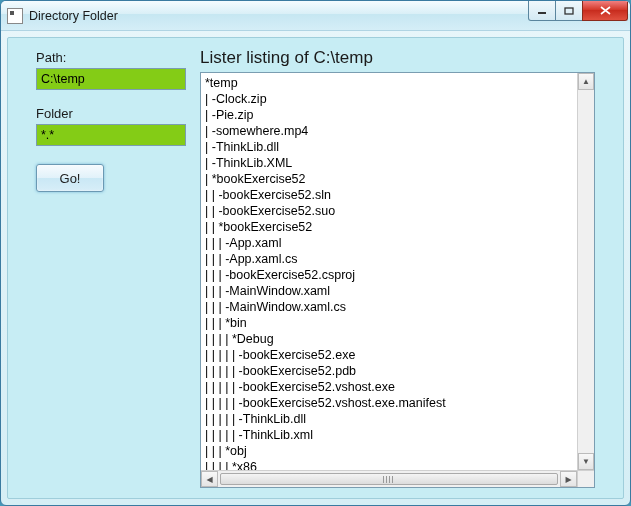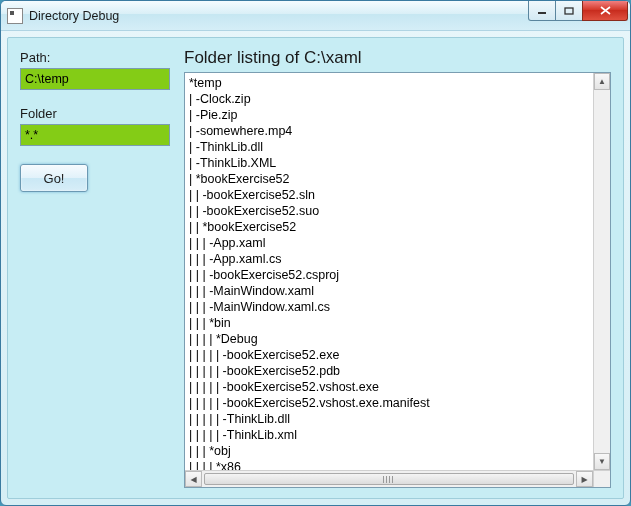--- a/index.html
+++ b/index.html
@@ -84,21 +84,21 @@
     position: absolute;
     top: 30px; left:0; right:0; bottom:0;
     padding: 6px;
   }
   .inner {
     width: 100%;
     height: 100%;
     background: #c7edf4;
     border: 1px solid #9fcedb;
     border-radius: 2px;
-    padding: 10px 12px;
+    padding: 10px 28px;
     display: flex;
     gap: 14px;
   }
   .left-panel {
     width: 150px;
     flex-shrink: 0;
     display: flex;
     flex-direction: column;
     font-family: "Comic Sans MS", cursive, sans-serif;
   }
@@ -216,21 +216,21 @@
     border-left:1px solid #d0d0d0;
     border-top:1px solid #d0d0d0;
   }
 </style>
 </head>
 <body>
 
 <div class="window">
   <div class="titlebar">
     <div class="app-icon"></div>
-    <div class="title-text">Directory Debug</div>
+    <div class="title-text">Directory Folder</div>
     <div class="win-controls">
       <div class="win-btn min">
         <svg width="10" height="8">
             <rect x="1" y="5" width="8" height="2" fill="#333"></rect>
           </svg>
       </div>
       <div class="win-btn max">
         <svg width="10" height="8">
             <rect x="1" y="1" width="8" height="6" fill="none" stroke="#333" stroke-width="1.3"></rect>
           </svg>
@@ -248,21 +248,21 @@
 
       <div class="left-panel">
         <div class="field-label">Path:</div>
         <input class="text-input" type="text" value="C:\temp" style="">
         <div class="field-label">Folder</div>
         <input class="text-input" type="text" value="*.*" style="">
         <button class="go-btn">Go!</button>
       </div>
 
       <div class="right-panel">
-        <div class="heading">Folder listing of C:\xaml</div>
+        <div class="heading">Lister listing of C:\temp</div>
         <div class="listing-box">
           <div class="listing-content" id="listing-content">*temp
 | -Clock.zip
 | -Pie.zip
 | -somewhere.mp4
 | -ThinkLib.dll
 | -ThinkLib.XML
 | *bookExercise52
 | | -bookExercise52.sln
 | | -bookExercise52.suo

